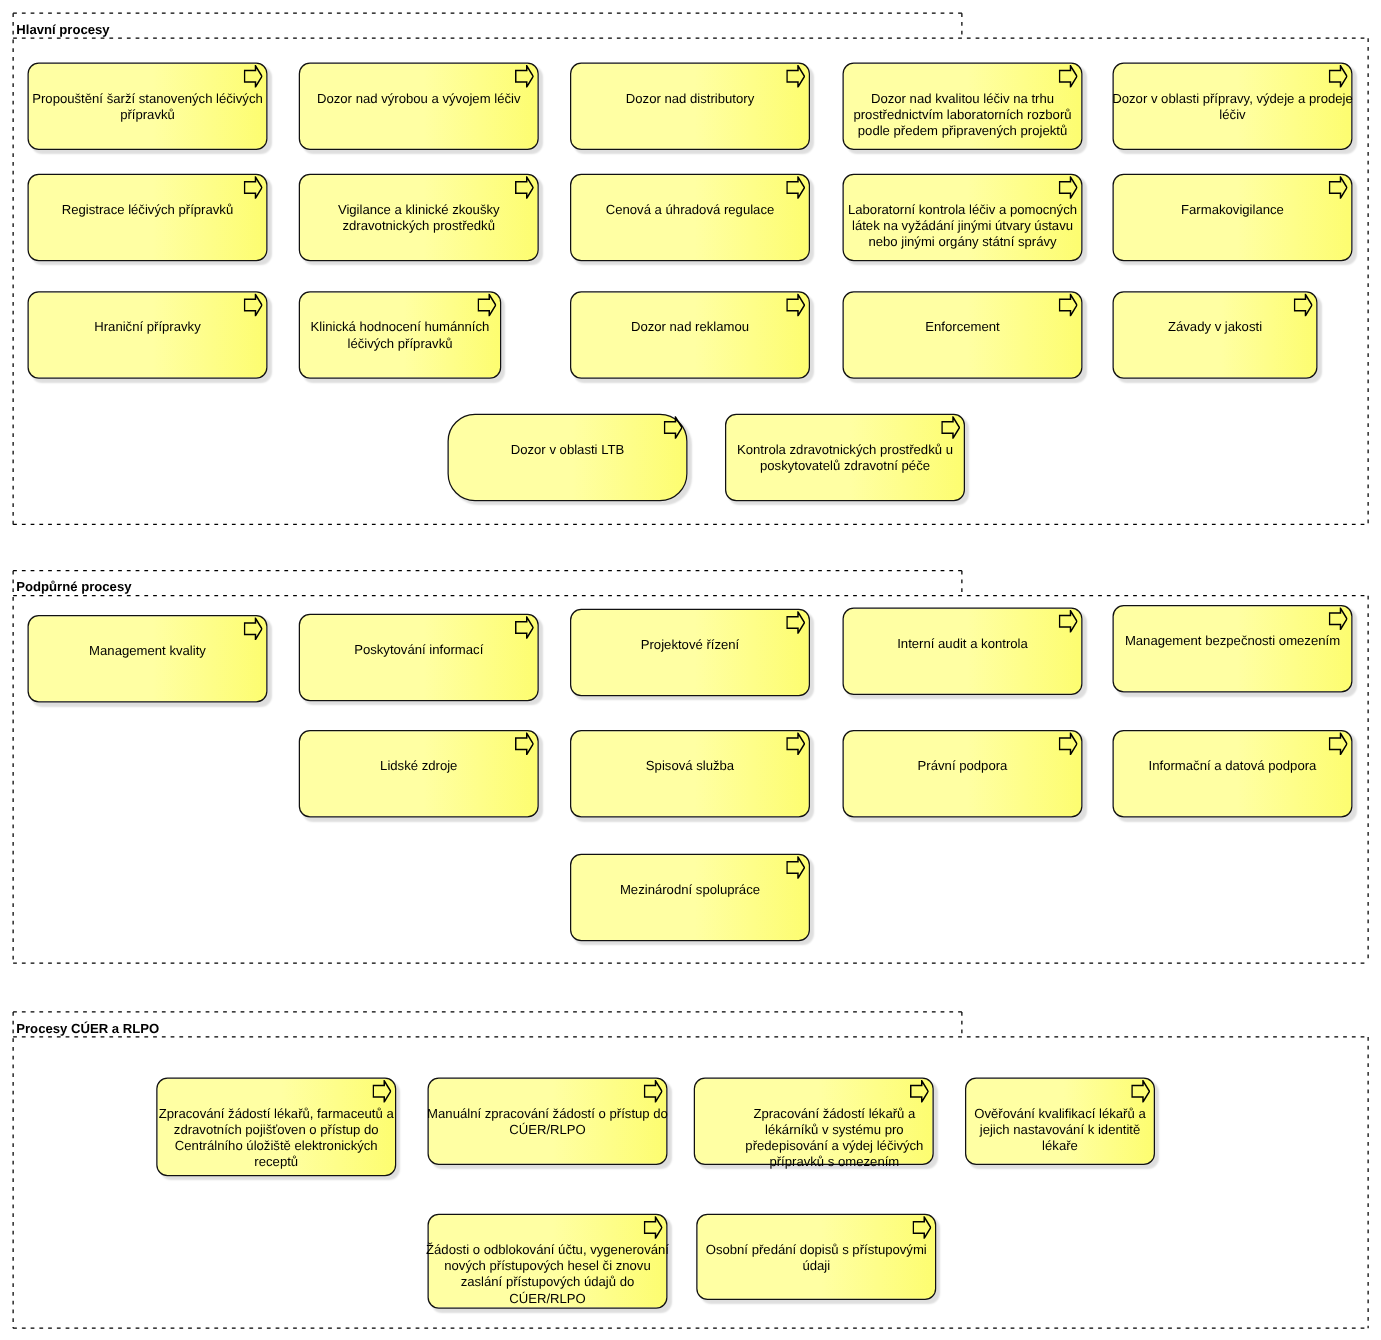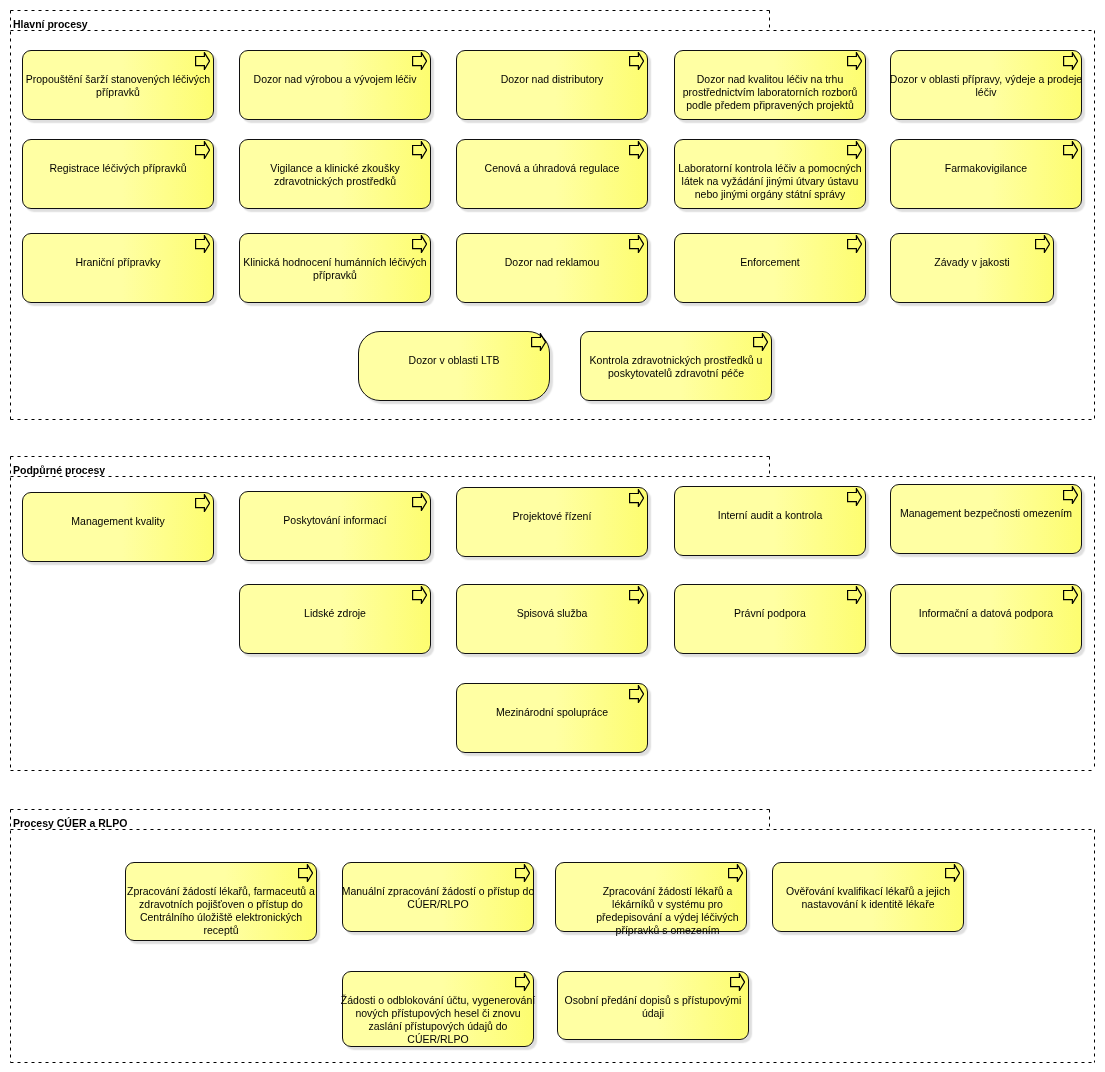--- a/index.html
+++ b/index.html
@@ -96,21 +96,21 @@
           <path d="M0.6 4.5 L9.4 4.5 L9.4 0.6 L14.6 9.1 L9.4 17.6 L9.4 13.6 L0.6 13.6 Z" fill="none" stroke="#000000" stroke-width="1.2" stroke-linejoin="miter" stroke-linecap="butt"></path>
         </svg>
       <div class="proc-txt" style="top:22px;">Farmakovigilance</div>
     </div>
     <div class="proc" style="left:12px;top:223px;width:192px;height:70px;">
       <svg class="proc-icon" viewBox="0 0 15.2 18.2" width="15.2" height="18.2">
           <path d="M0.6 4.5 L9.4 4.5 L9.4 0.6 L14.6 9.1 L9.4 17.6 L9.4 13.6 L0.6 13.6 Z" fill="none" stroke="#000000" stroke-width="1.2" stroke-linejoin="miter" stroke-linecap="butt"></path>
         </svg>
       <div class="proc-txt" style="top:22px;">Hraniční přípravky</div>
     </div>
-    <div class="proc" style="left:229px;top:223px;width:192px;height:70px;">
+    <div class="proc" style="left:229px;top:223px;width:162px;height:70px;">
       <svg class="proc-icon" viewBox="0 0 15.2 18.2" width="15.2" height="18.2">
           <path d="M0.6 4.5 L9.4 4.5 L9.4 0.6 L14.6 9.1 L9.4 17.6 L9.4 13.6 L0.6 13.6 Z" fill="none" stroke="#000000" stroke-width="1.2" stroke-linejoin="miter" stroke-linecap="butt"></path>
         </svg>
       <div class="proc-txt" style="top:22px;">Klinická hodnocení humánních léčivých přípravků</div>
     </div>
     <div class="proc" style="left:446px;top:223px;width:192px;height:70px;">
       <svg class="proc-icon" viewBox="0 0 15.2 18.2" width="15.2" height="18.2">
           <path d="M0.6 4.5 L9.4 4.5 L9.4 0.6 L14.6 9.1 L9.4 17.6 L9.4 13.6 L0.6 13.6 Z" fill="none" stroke="#000000" stroke-width="1.2" stroke-linejoin="miter" stroke-linecap="butt"></path>
         </svg>
       <div class="proc-txt" style="top:22px;">Dozor nad reklamou</div>
@@ -232,21 +232,21 @@
           <path d="M0.6 4.5 L9.4 4.5 L9.4 0.6 L14.6 9.1 L9.4 17.6 L9.4 13.6 L0.6 13.6 Z" fill="none" stroke="#000000" stroke-width="1.2" stroke-linejoin="miter" stroke-linecap="butt"></path>
         </svg>
       <div class="proc-txt" style="top:22px;">Manuální zpracování žádostí o přístup do CÚER/RLPO</div>
     </div>
     <div class="proc" style="left:545px;top:53px;width:192px;height:70px;">
       <svg class="proc-icon" viewBox="0 0 15.2 18.2" width="15.2" height="18.2">
           <path d="M0.6 4.5 L9.4 4.5 L9.4 0.6 L14.6 9.1 L9.4 17.6 L9.4 13.6 L0.6 13.6 Z" fill="none" stroke="#000000" stroke-width="1.2" stroke-linejoin="miter" stroke-linecap="butt"></path>
         </svg>
       <div class="proc-txt" style="top:22px;margin-left:33px;">Zpracování žádostí lékařů a lékárníků v systému pro předepisování a výdej léčivých přípravků s omezením</div>
     </div>
-    <div class="proc" style="left:762px;top:53px;width:192px;height:70px;padding-left:44px;">
+    <div class="proc" style="left:762px;top:53px;width:152px;height:70px;padding-left:44px;">
       <svg class="proc-icon" viewBox="0 0 15.2 18.2" width="15.2" height="18.2">
           <path d="M0.6 4.5 L9.4 4.5 L9.4 0.6 L14.6 9.1 L9.4 17.6 L9.4 13.6 L0.6 13.6 Z" fill="none" stroke="#000000" stroke-width="1.2" stroke-linejoin="miter" stroke-linecap="butt"></path>
         </svg>
       <div class="proc-txt" style="top:22px;">Ověřování kvalifikací lékařů a jejich nastavování k identitě lékaře</div>
     </div>
     <div class="proc" style="left:332px;top:162px;width:192px;height:76px;">
       <svg class="proc-icon" viewBox="0 0 15.2 18.2" width="15.2" height="18.2">
           <path d="M0.6 4.5 L9.4 4.5 L9.4 0.6 L14.6 9.1 L9.4 17.6 L9.4 13.6 L0.6 13.6 Z" fill="none" stroke="#000000" stroke-width="1.2" stroke-linejoin="miter" stroke-linecap="butt"></path>
         </svg>
       <div class="proc-txt" style="top:22px;">Žádosti o odblokování účtu, vygenerování nových přístupových hesel či znovu zaslání přístupových údajů do CÚER/RLPO</div>

